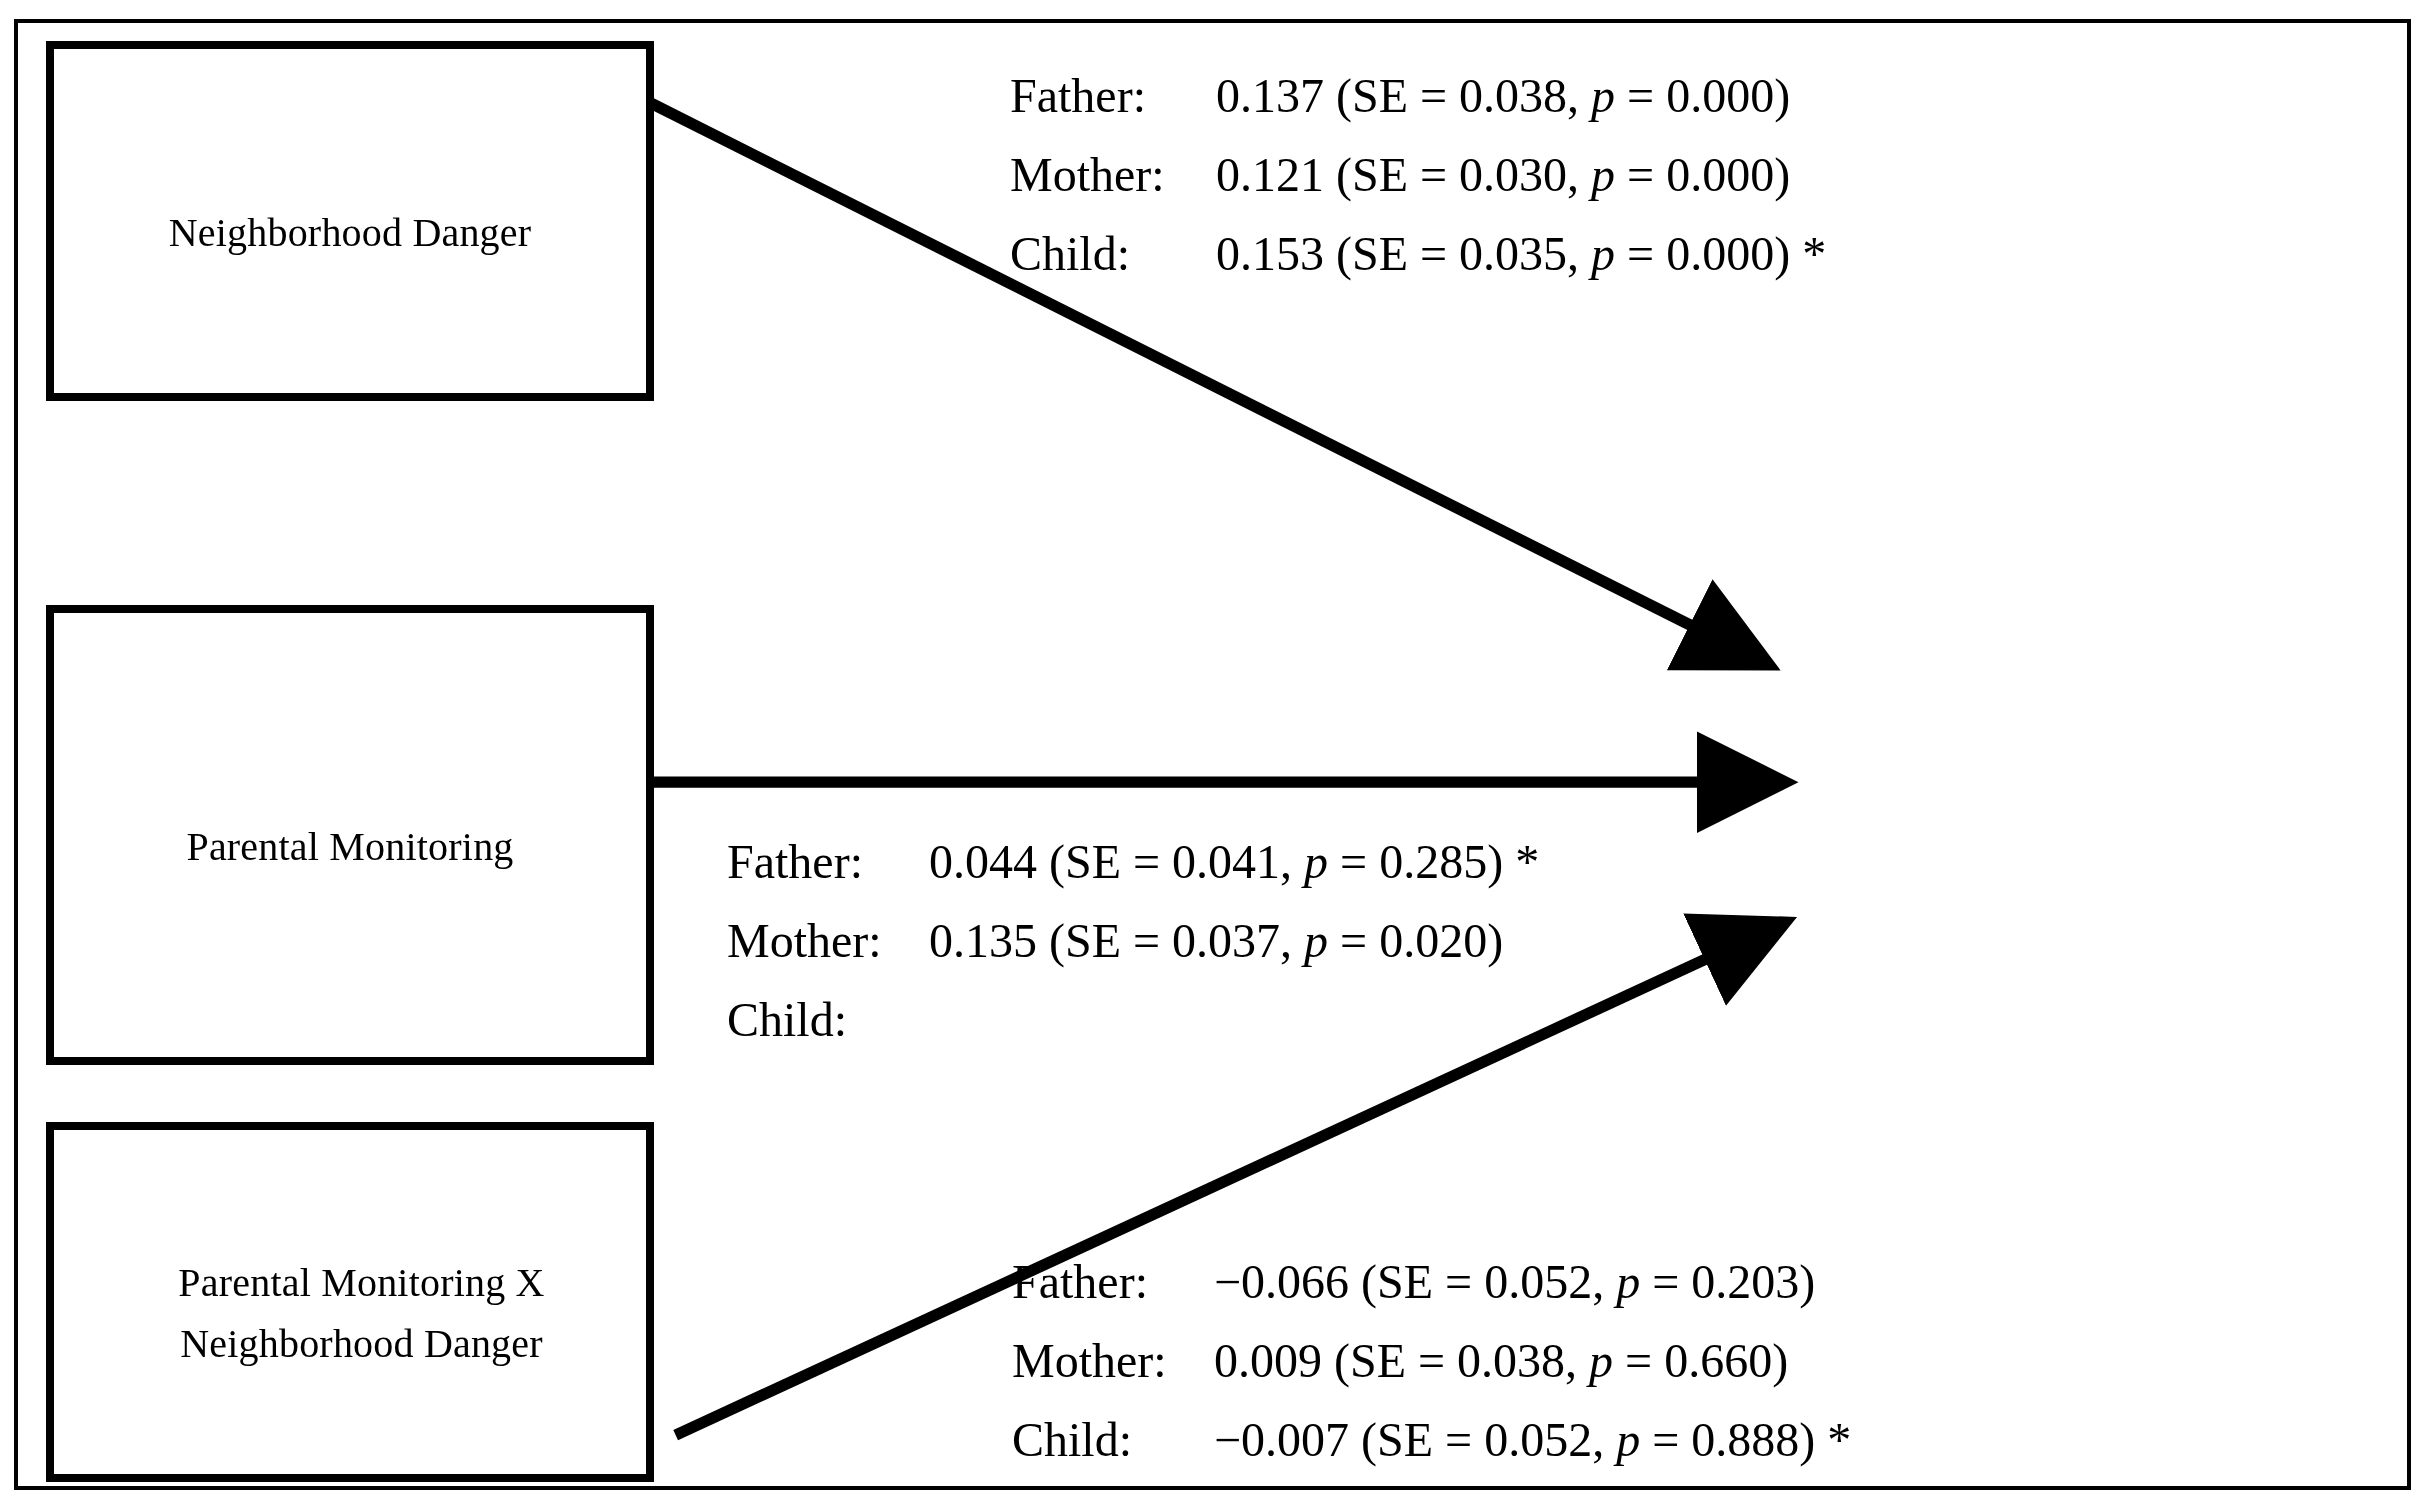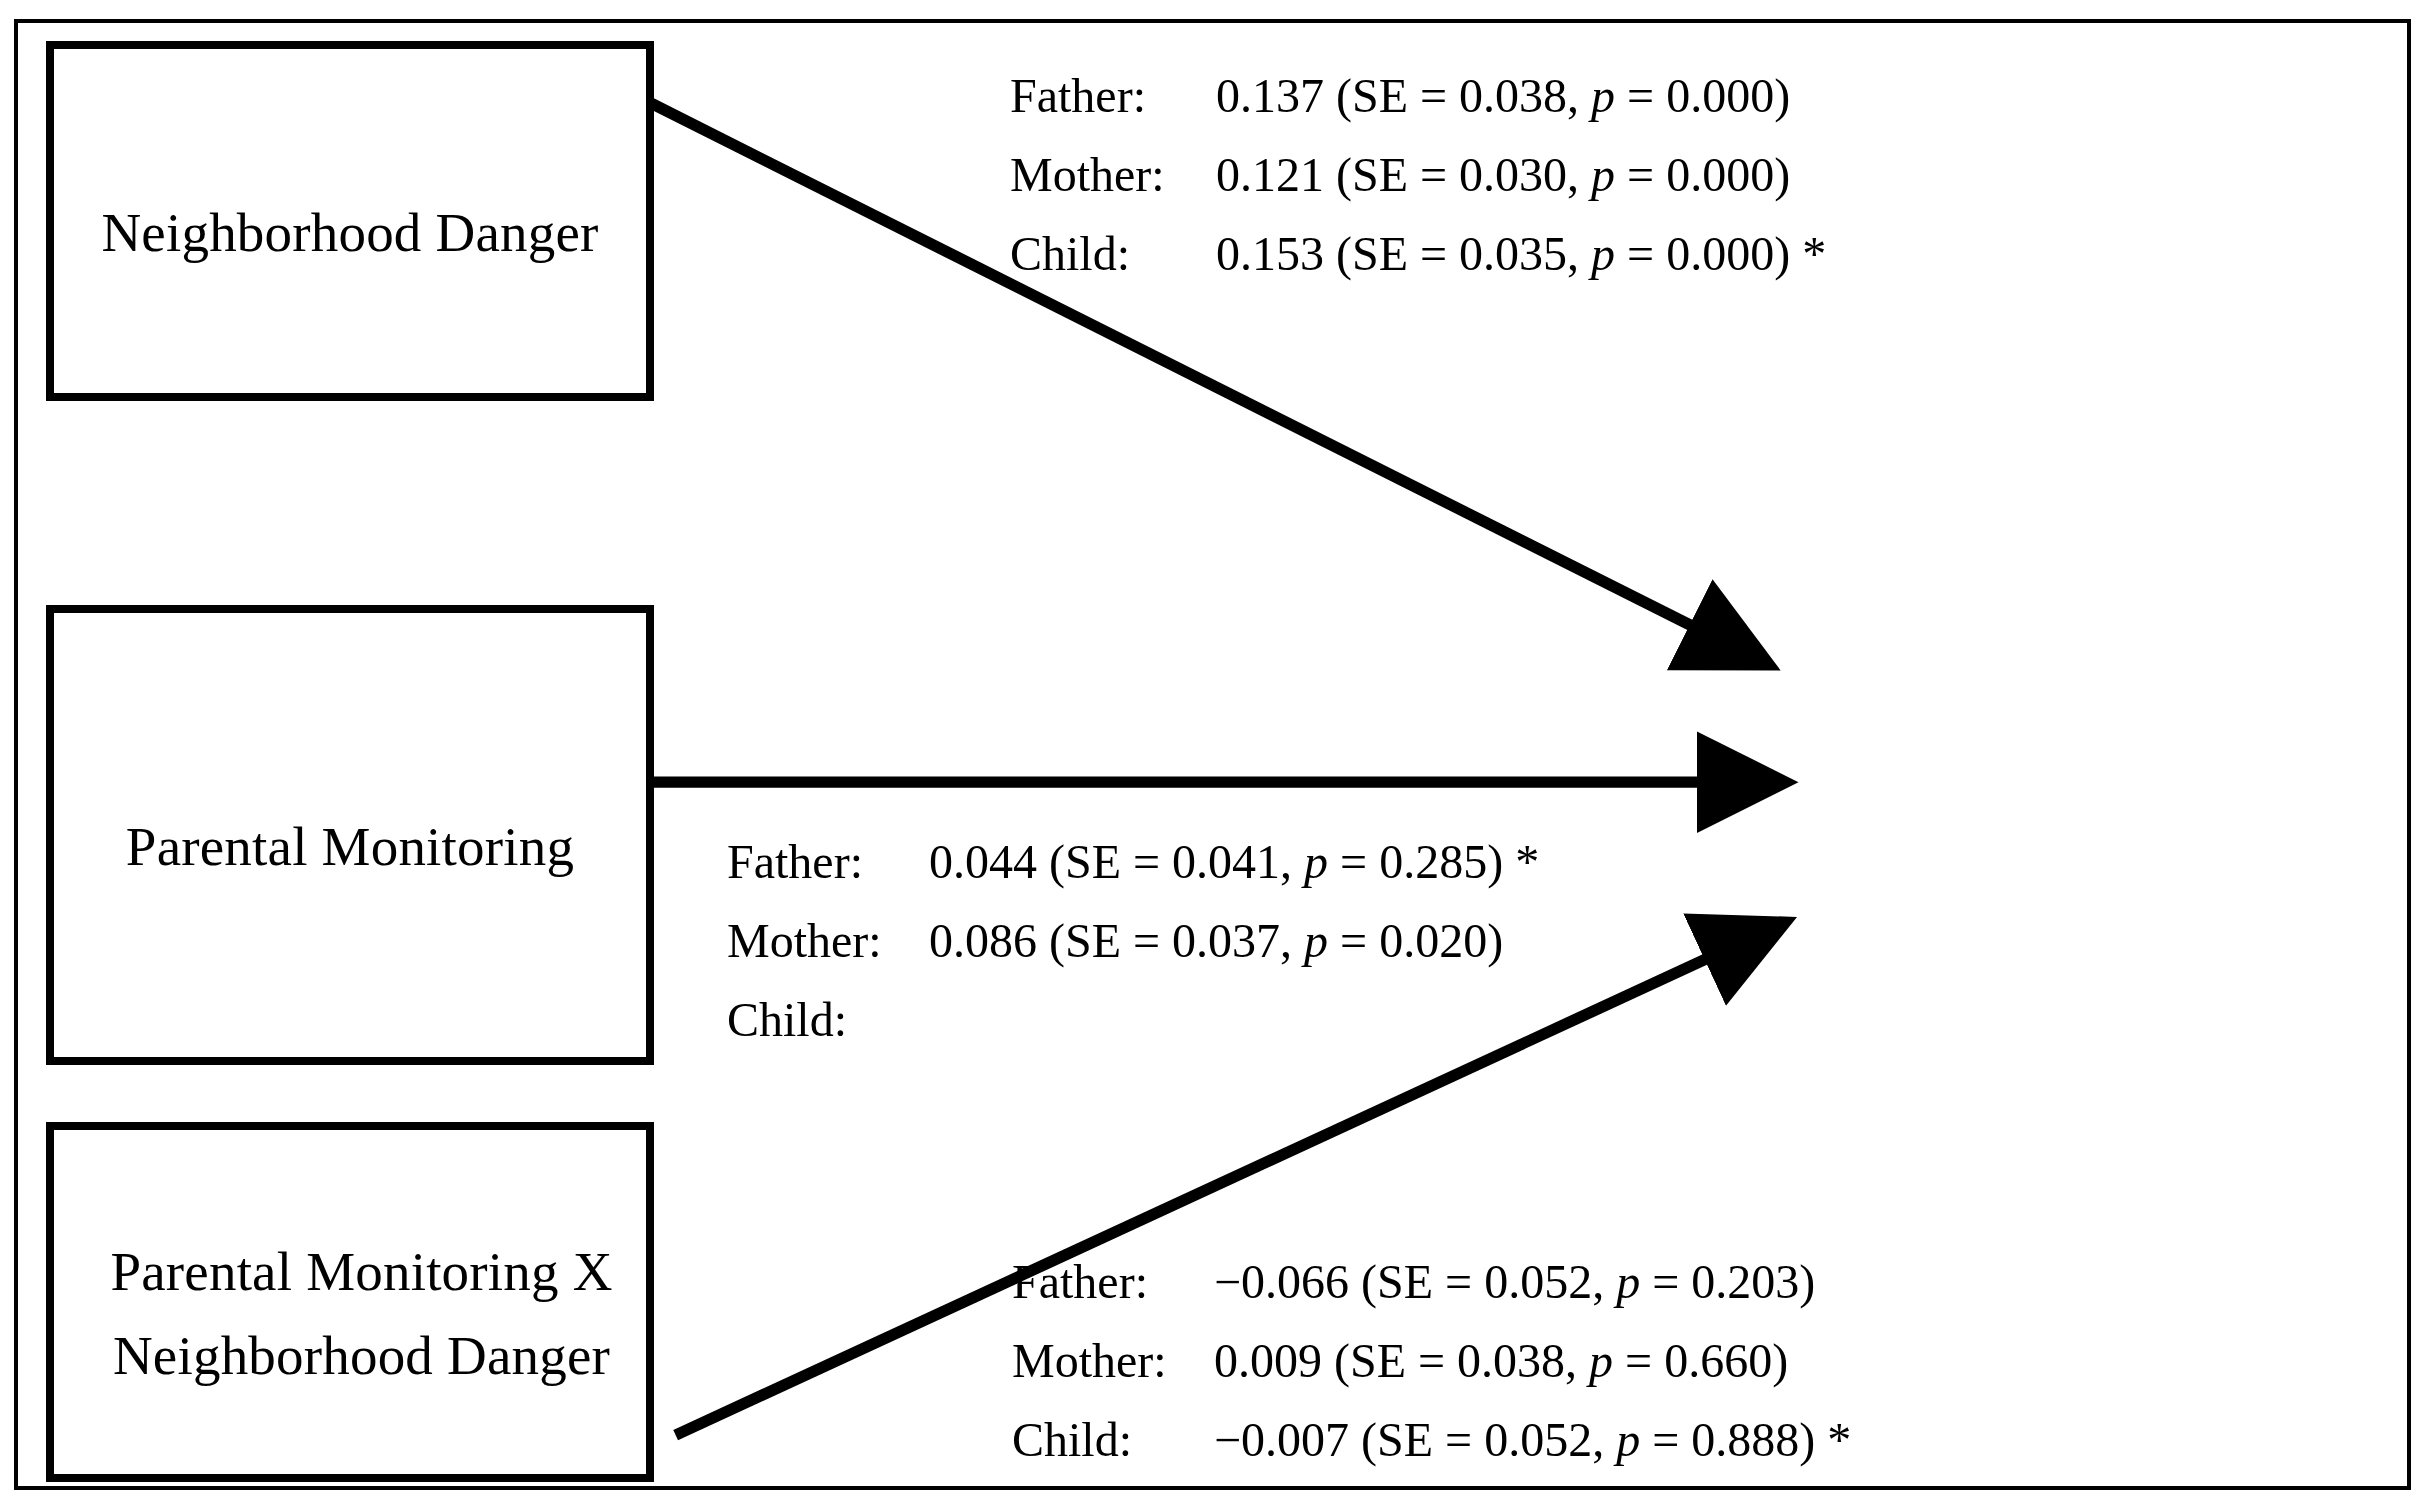--- a/index.html
+++ b/index.html
@@ -34,21 +34,21 @@
     position: absolute;
     box-sizing: border-box;
     border: 8px solid #000000;
     background: #ffffff;
     display: flex;
     align-items: center;
     justify-content: center;
     text-align: center;
   }
   .construct-label {
-    font-size: 55px;
+    font-size: 40px;
     line-height: 1.52;
     letter-spacing: 0.2px;
     white-space: pre-line;
     margin-top: 24px;
   }
   #box-neighborhood-danger { left: 46px;   top: 41px;   width: 608px; height: 360px; }
   #box-parental-monitoring { left: 46px;   top: 605px;  width: 608px; height: 460px; }
   #box-interaction         { left: 46px;   top: 1122px; width: 608px; height: 360px; padding-left: 23px; }
   #box-aggression          { left: 1788px; top: 604px;  width: 612px; height: 362px; }
 
@@ -141,21 +141,21 @@
     </div>
   </div>
 
   <div class="estimate-block" id="estimates-parental-monitoring">
     <div class="estimate-row">
       <span class="estimate-source">Father:</span>
       <span class="estimate-value"><span>0.044 (SE = 0.041, </span><span class="ital-p">p</span><span> = 0.285) *</span></span>
     </div>
     <div class="estimate-row">
       <span class="estimate-source">Mother:</span>
-      <span class="estimate-value"><span>0.086 (SE = 0.037, </span><span class="ital-p">p</span><span> = 0.020)</span></span>
+      <span class="estimate-value"><span>0.135 (SE = 0.037, </span><span class="ital-p">p</span><span> = 0.020)</span></span>
     </div>
     <div class="estimate-row">
       <span class="estimate-source">Child:</span>
     </div>
   </div>
 
   <div class="estimate-block" id="estimates-interaction">
     <div class="estimate-row">
       <span class="estimate-source">Father:</span>
       <span class="estimate-value"><span>−0.066 (SE = 0.052, </span><span class="ital-p">p</span><span> = 0.203)</span></span>

